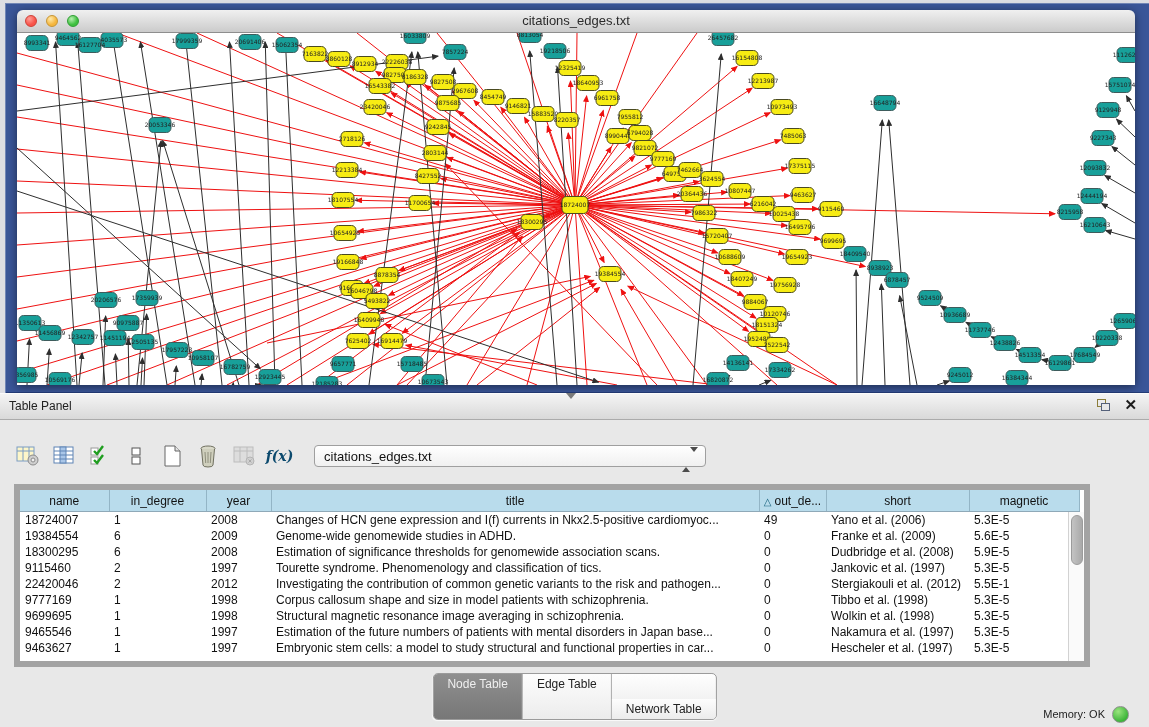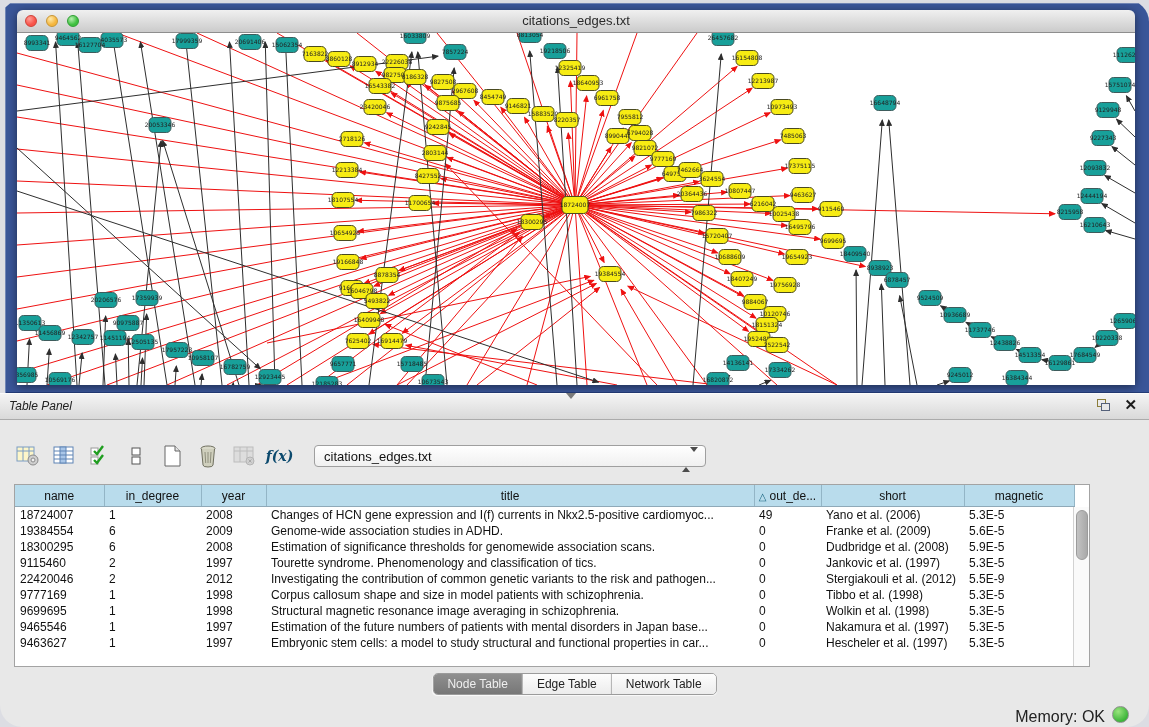--- a/index.html
+++ b/index.html
@@ -1,17 +1,17 @@
 <!DOCTYPE html>
 <html><head>
 <meta charset="utf-8">
 <style>
   html,body{margin:0;padding:0;}
   body{font-family:"Liberation Sans",sans-serif; background:#dcdde3;}
-  .app{position:relative;width:1149px;height:727px;overflow:hidden;background:#dcdde3;border-radius:22px;}
+  .app{position:relative;width:1149px;height:727px;overflow:hidden;background:#dcdde3;}
 
   
   .net-frame{position:absolute;left:5px;top:3px;width:1144px;height:390px;
     background:#3a5699;box-shadow:inset 1px 1px 0 #7186b6, inset 0 -1px 0 #243c77;}
   .mac-window{position:absolute;left:12px;top:7px;width:1118px;height:375px;
     border-radius:6px 6px 0 0;box-shadow:0 2px 10px rgba(0,0,0,.5);}
   .titlebar{height:22px;border-radius:6px 6px 0 0;
     background:linear-gradient(#f0f0f0,#cbcbcb);
     border-bottom:1px solid #8e8e8e;position:relative;}
   .titlebar .title{position:absolute;left:0;right:0;top:3px;text-align:center;
@@ -19,21 +19,21 @@
   .tl{position:absolute;top:5px;width:12px;height:12px;border-radius:50%;box-sizing:border-box;}
   .tl.red{left:8px;background:radial-gradient(circle at 35% 30%,#ff9d96,#f85349 60%);border:1px solid #cf4037;}
   .tl.yellow{left:29px;background:radial-gradient(circle at 35% 30%,#ffe9a8,#f6b built 0%,#f5b63e 60%);background:radial-gradient(circle at 35% 30%,#ffe9a8,#f5b63e 60%);border:1px solid #c79534;}
   .tl.green{left:50px;background:radial-gradient(circle at 35% 30%,#b6efaf,#3fc03f 60%);border:1px solid #2f9e33;}
   .net-canvas{width:1118px;height:352px;background:#fff;display:block;}
 
   
   .table-panel{position:absolute;left:0;top:393px;width:1149px;height:334px;background:#e8e8e8;}
   .panel-header{height:25px;background:linear-gradient(#f4f4f4,#d9d9d9);
     border-top:1px solid #fbfbfb;border-bottom:1px solid #ababab;position:relative;}
-  .panel-header .ph-title{position:absolute;left:9px;top:5px;font-size:12px;color:#222;font-style:italic;}
+  .panel-header .ph-title{position:absolute;left:9px;top:5px;font-size:12px;color:#222;}
   .ph-icons{position:absolute;right:12px;top:4px;display:flex;gap:14px;align-items:center;}
   .float-ic{width:13px;height:12px;position:relative;}
   .float-ic .sq1{position:absolute;left:0;top:0;width:7px;height:6px;border:1px solid #8b7d3a;}
   .float-ic .sq2{position:absolute;right:0;bottom:0;width:7px;height:6px;border:1px solid #55617a;background:#e8e8e8;}
   .close-ic{font-size:15px;font-weight:bold;color:#1c1c1c;line-height:14px;cursor:default;}
   .grip{position:absolute;left:566px;top:-1px;width:0;height:0;
     border-left:5px solid transparent;border-right:5px solid transparent;border-top:6px solid #7a7a7a;}
 
   
   .toolbar{position:absolute;left:14px;top:48px;height:30px;display:flex;align-items:center;gap:9px;}
@@ -43,41 +43,41 @@
     border:1px solid #9f9f9f;border-radius:4px;position:relative;font-size:13px;color:#111;
     line-height:22px;padding-left:9px;box-sizing:border-box;}
   .combo .steppers{position:absolute;right:7px;top:3px;}
   .combo .up{width:0;height:0;border-left:4px solid transparent;border-right:4px solid transparent;
     border-bottom:5px solid #4c4c4c;margin-bottom:2px;}
   .combo .dn{width:0;height:0;border-left:4px solid transparent;border-right:4px solid transparent;
     border-top:5px solid #4c4c4c;}
 
   
   .tbl-wrap{position:absolute;left:14px;top:91px;width:1076px;height:183px;background:#fff;
-    border:1px solid #a3a3a3;box-sizing:border-box;overflow:hidden;}
+    border:6px solid #a3a3a3;box-sizing:border-box;overflow:hidden;}
   table.grid{border-collapse:collapse;table-layout:fixed;width:1059px;font-size:12px;color:#111;}
   table.grid th{background:#b9dcec;border-right:1px solid #93b5c6;border-bottom:1px solid #8fa9b8;
     height:21px;font-weight:normal;text-align:center;overflow:hidden;white-space:nowrap;padding:0 4px;}
   table.grid td{height:16px;padding:0 5px;overflow:hidden;white-space:nowrap;border:0;}
   .sort-tri{color:#19647f;font-size:10px;margin-right:3px;}
   .vscroll{position:absolute;right:0;top:22px;bottom:0;width:15px;background:#fafafa;border-left:1px solid #d2d2d2;}
   .vthumb{position:absolute;left:2px;top:3px;width:10px;height:48px;border-radius:6px;
     background:linear-gradient(90deg,#c3c3c3,#a9a9a9);border:1px solid #9b9b9b;}
 
   
   .tabs{position:absolute;left:50%;transform:translateX(-50%);top:280px;display:flex;
     border:1px solid #9b9b9b;border-radius:5px;overflow:hidden;background:linear-gradient(#fefefe,#e9e9e9);
     box-shadow:0 1px 1px rgba(255,255,255,.8);}
   .tab{padding:3px 14px;font-size:12px;color:#222;border-right:1px solid #aaa;background:linear-gradient(#fdfdfd,#ececec);}
-  .tab:last-child{border-right:0;}
+  .tab:last-child{border-right:0;margin-top:25px;}
   .tab.active{background:linear-gradient(#8f8f8f,#777);color:#efefef;}
 
   
   .status{position:absolute;left:0;bottom:0;width:1149px;height:27px;}
-  .status .mem{position:absolute;right:44px;top:8px;font-size:16px;color:#222;}
+  .status .mem{position:absolute;right:44px;top:8px;font-size:11px;color:#222;}
   .mem-dot{position:absolute;right:20px;top:6px;width:15px;height:15px;border-radius:50%;
     background:radial-gradient(circle at 35% 30%,#9ae57e,#3db53a 70%);border:1px solid #8f8f8f;}
 </style>
 </head>
 <body>
 
 <div class="app">
 
   <div class="net-frame">
     <div class="mac-window">
@@ -630,21 +630,21 @@
               <td>2008</td>
               <td>Changes of HCN gene expression and I(f) currents in Nkx2.5-positive cardiomyoc...</td>
               <td>49</td>
               <td>Yano et al. (2006)</td>
               <td>5.3E-5</td>
             </tr>
             <tr>
               <td>19384554</td>
               <td>6</td>
               <td>2009</td>
-              <td>Genome-wide association studies in ADHD.</td>
+              <td>Genome-wide genomewide studies in ADHD.</td>
               <td>0</td>
               <td>Franke et al. (2009)</td>
               <td>5.6E-5</td>
             </tr>
             <tr>
               <td>18300295</td>
               <td>6</td>
               <td>2008</td>
               <td>Estimation of significance thresholds for genomewide association scans.</td>
               <td>0</td>
@@ -660,21 +660,21 @@
               <td>Jankovic et al. (1997)</td>
               <td>5.3E-5</td>
             </tr>
             <tr>
               <td>22420046</td>
               <td>2</td>
               <td>2012</td>
               <td>Investigating the contribution of common genetic variants to the risk and pathogen...</td>
               <td>0</td>
               <td>Stergiakouli et al. (2012)</td>
-              <td>5.5E-9</td>
+              <td>5.5E-1</td>
             </tr>
             <tr>
               <td>9777169</td>
               <td>1</td>
               <td>1998</td>
               <td>Corpus callosum shape and size in model patients with schizophrenia.</td>
               <td>0</td>
               <td>Tibbo et al. (1998)</td>
               <td>5.3E-5</td>
             </tr>

